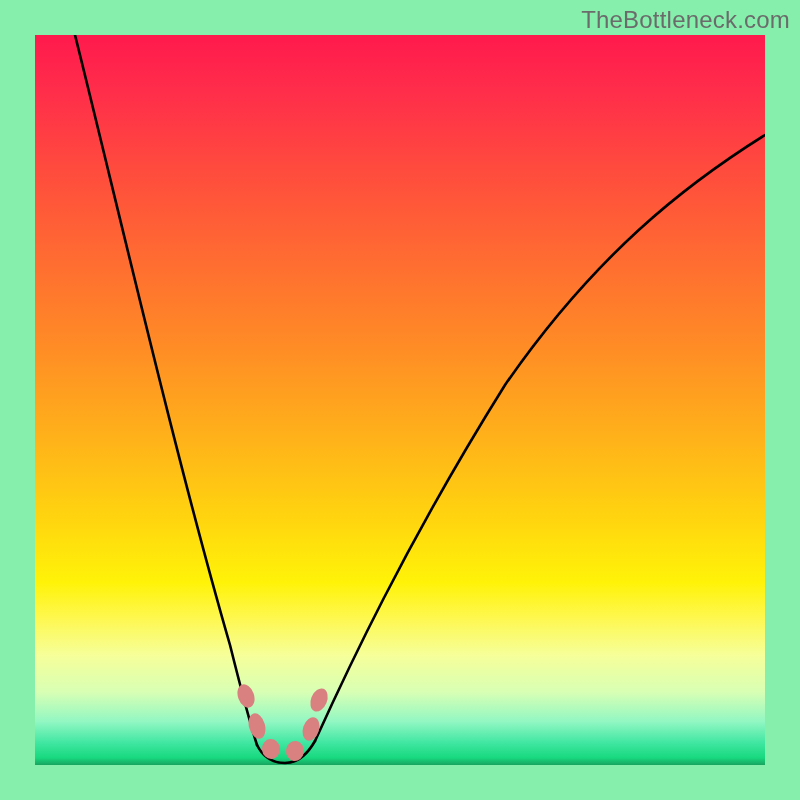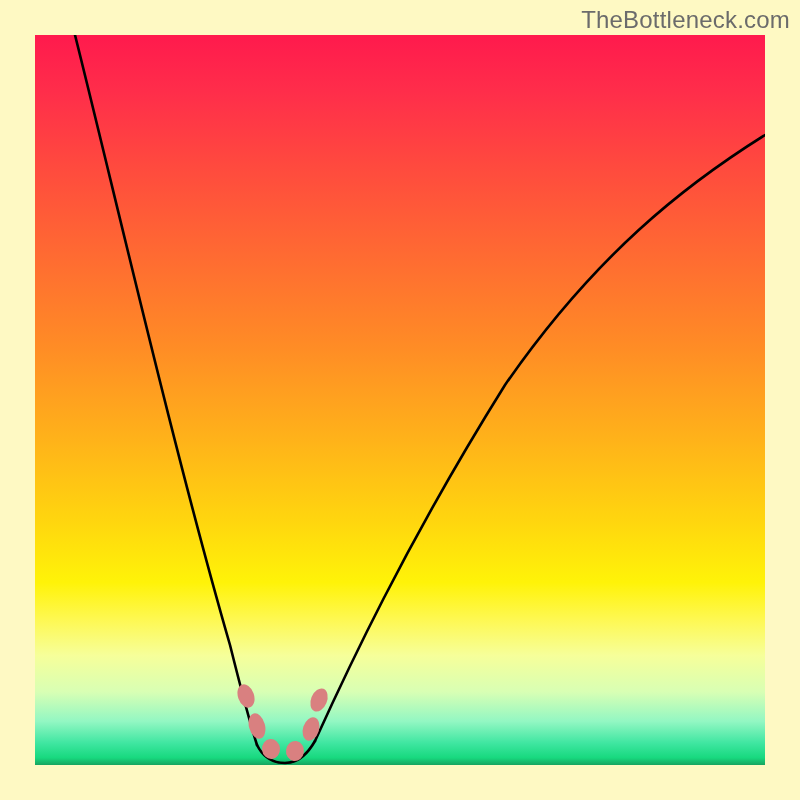--- a/index.html
+++ b/index.html
@@ -10,21 +10,21 @@
     background: #000;
     overflow: hidden;
     font-family: Arial, Helvetica, sans-serif;
   }
   .frame {
     position: absolute;
     left: 0;
     top: 0;
     width: 800px;
     height: 800px;
-    background: #fef9c3;
+    background: #86efac;
     text-align: center;
   }
   .watermark {
     position: absolute;
     top: 6px;
     right: 10px;
     color: #6b6b6b;
     font-size: 24px;
     font-weight: 400;
     letter-spacing: 0.2px;

